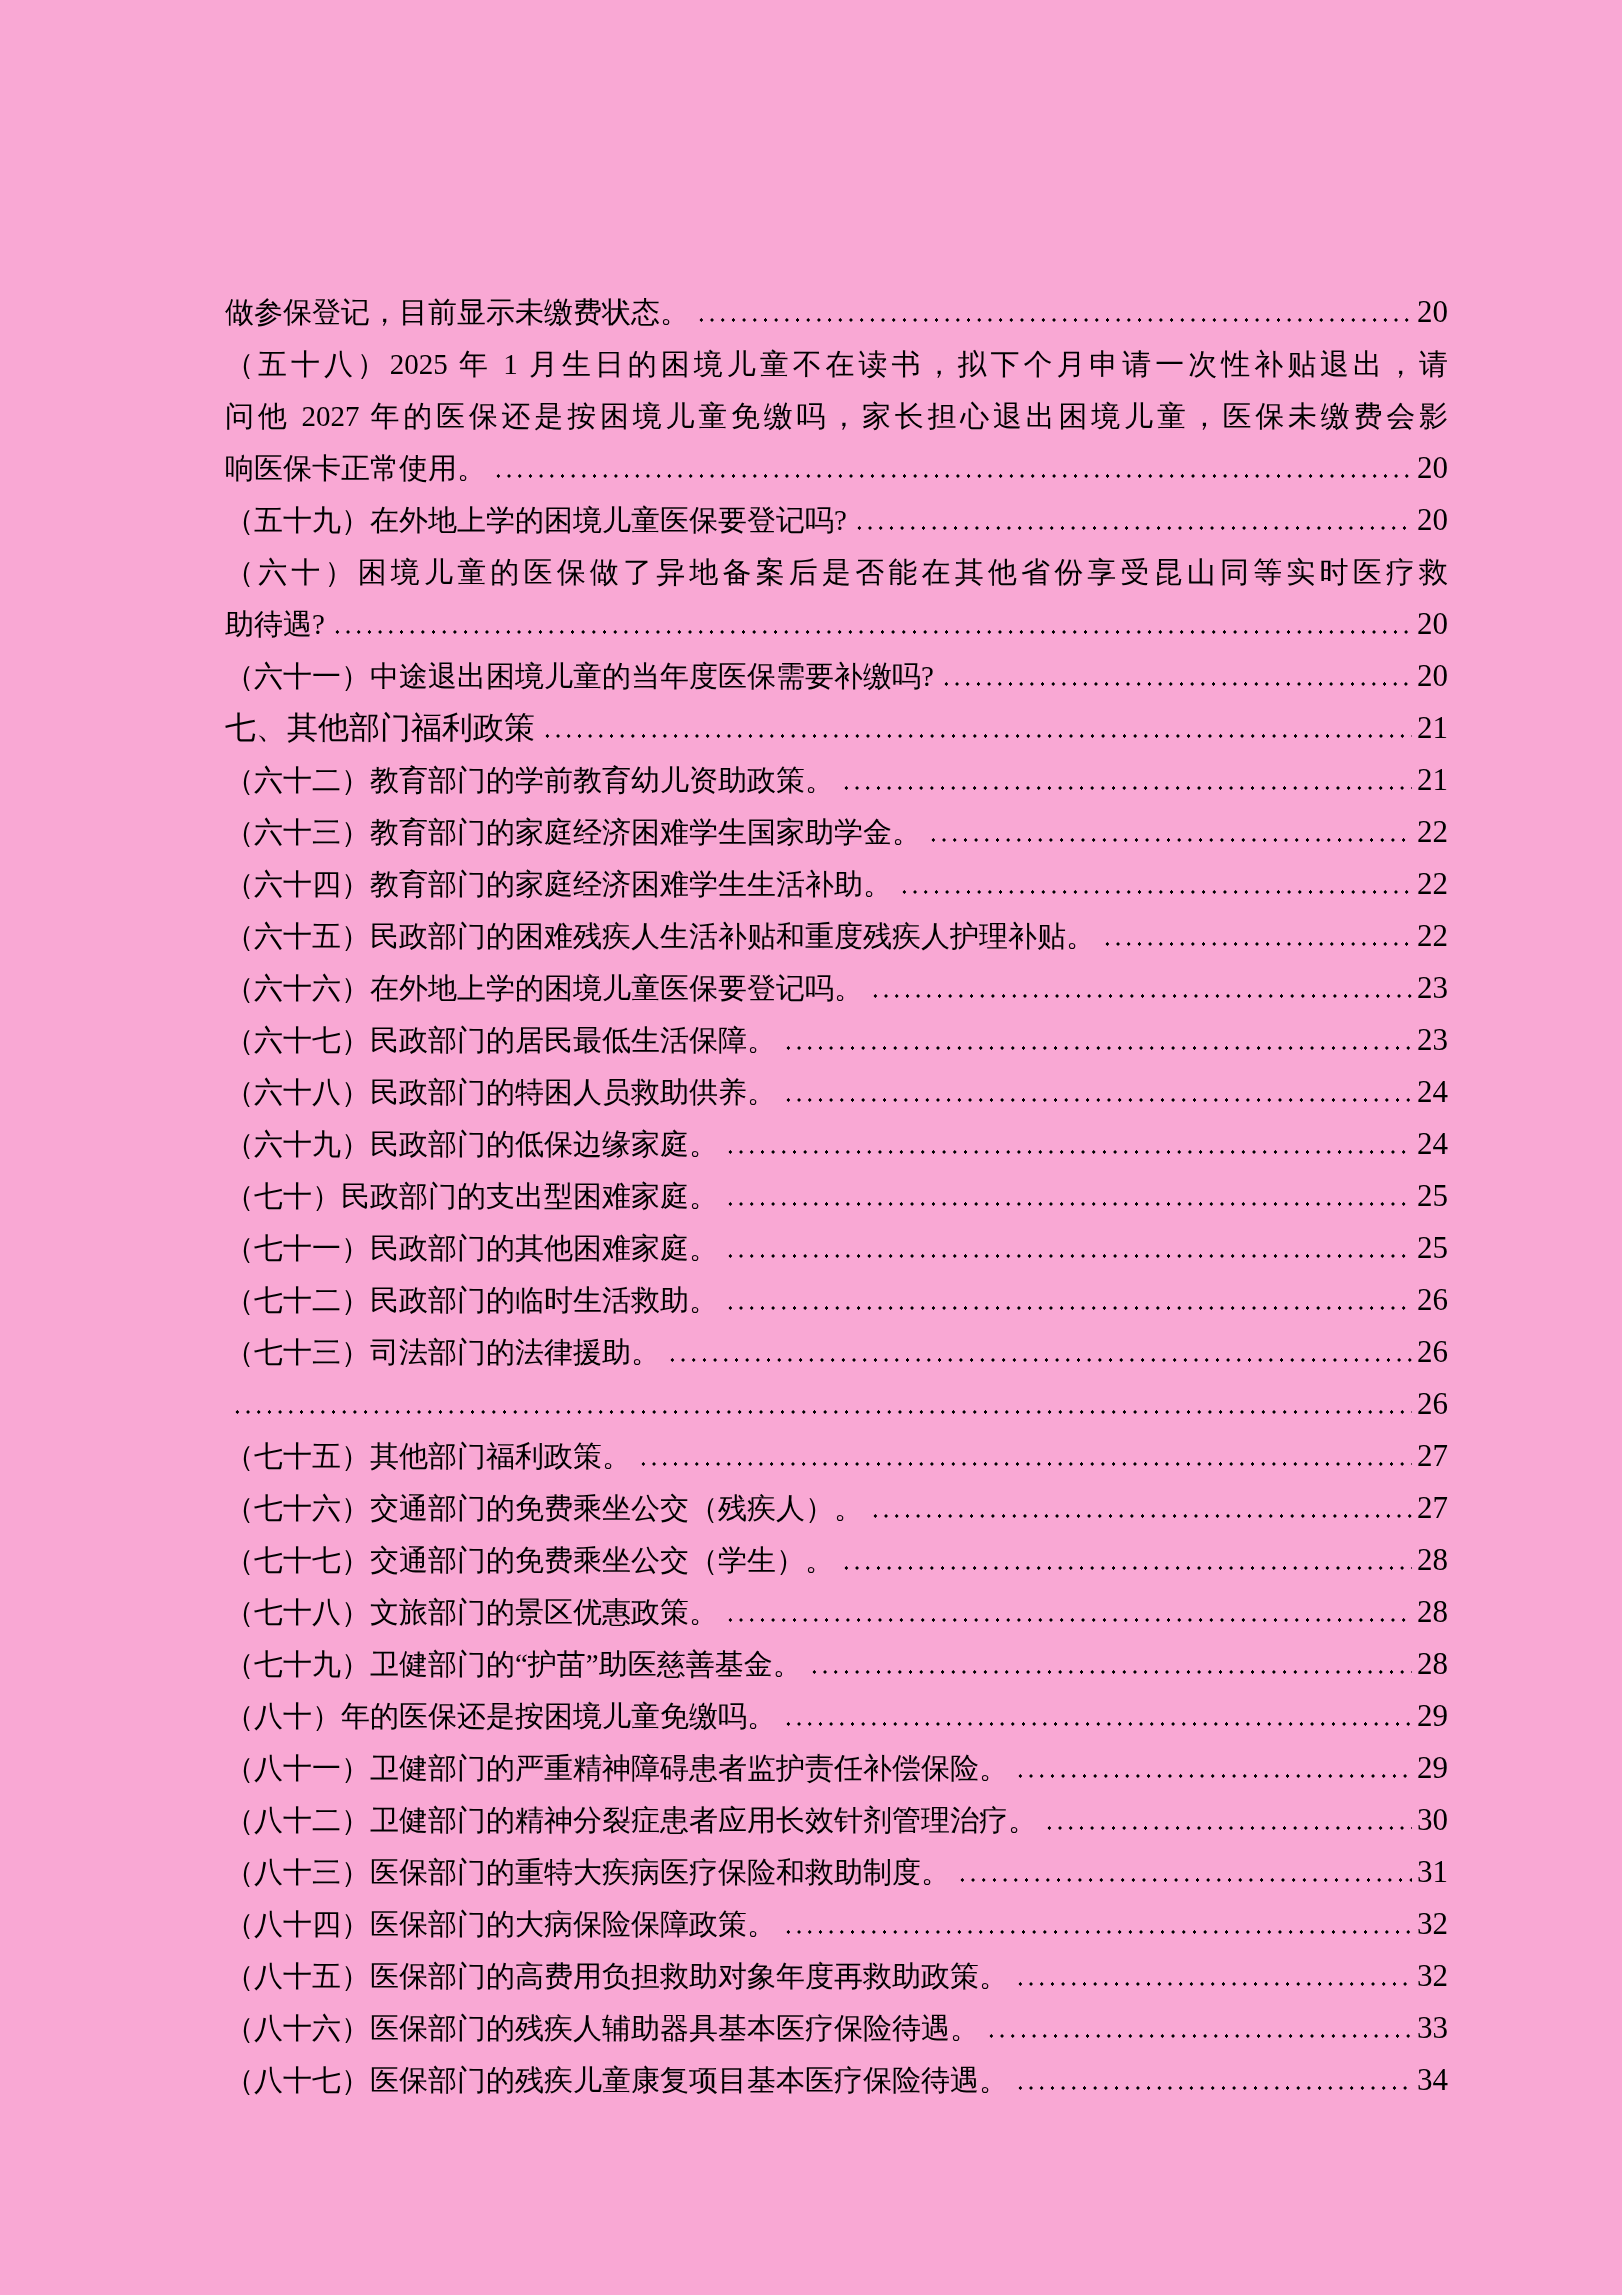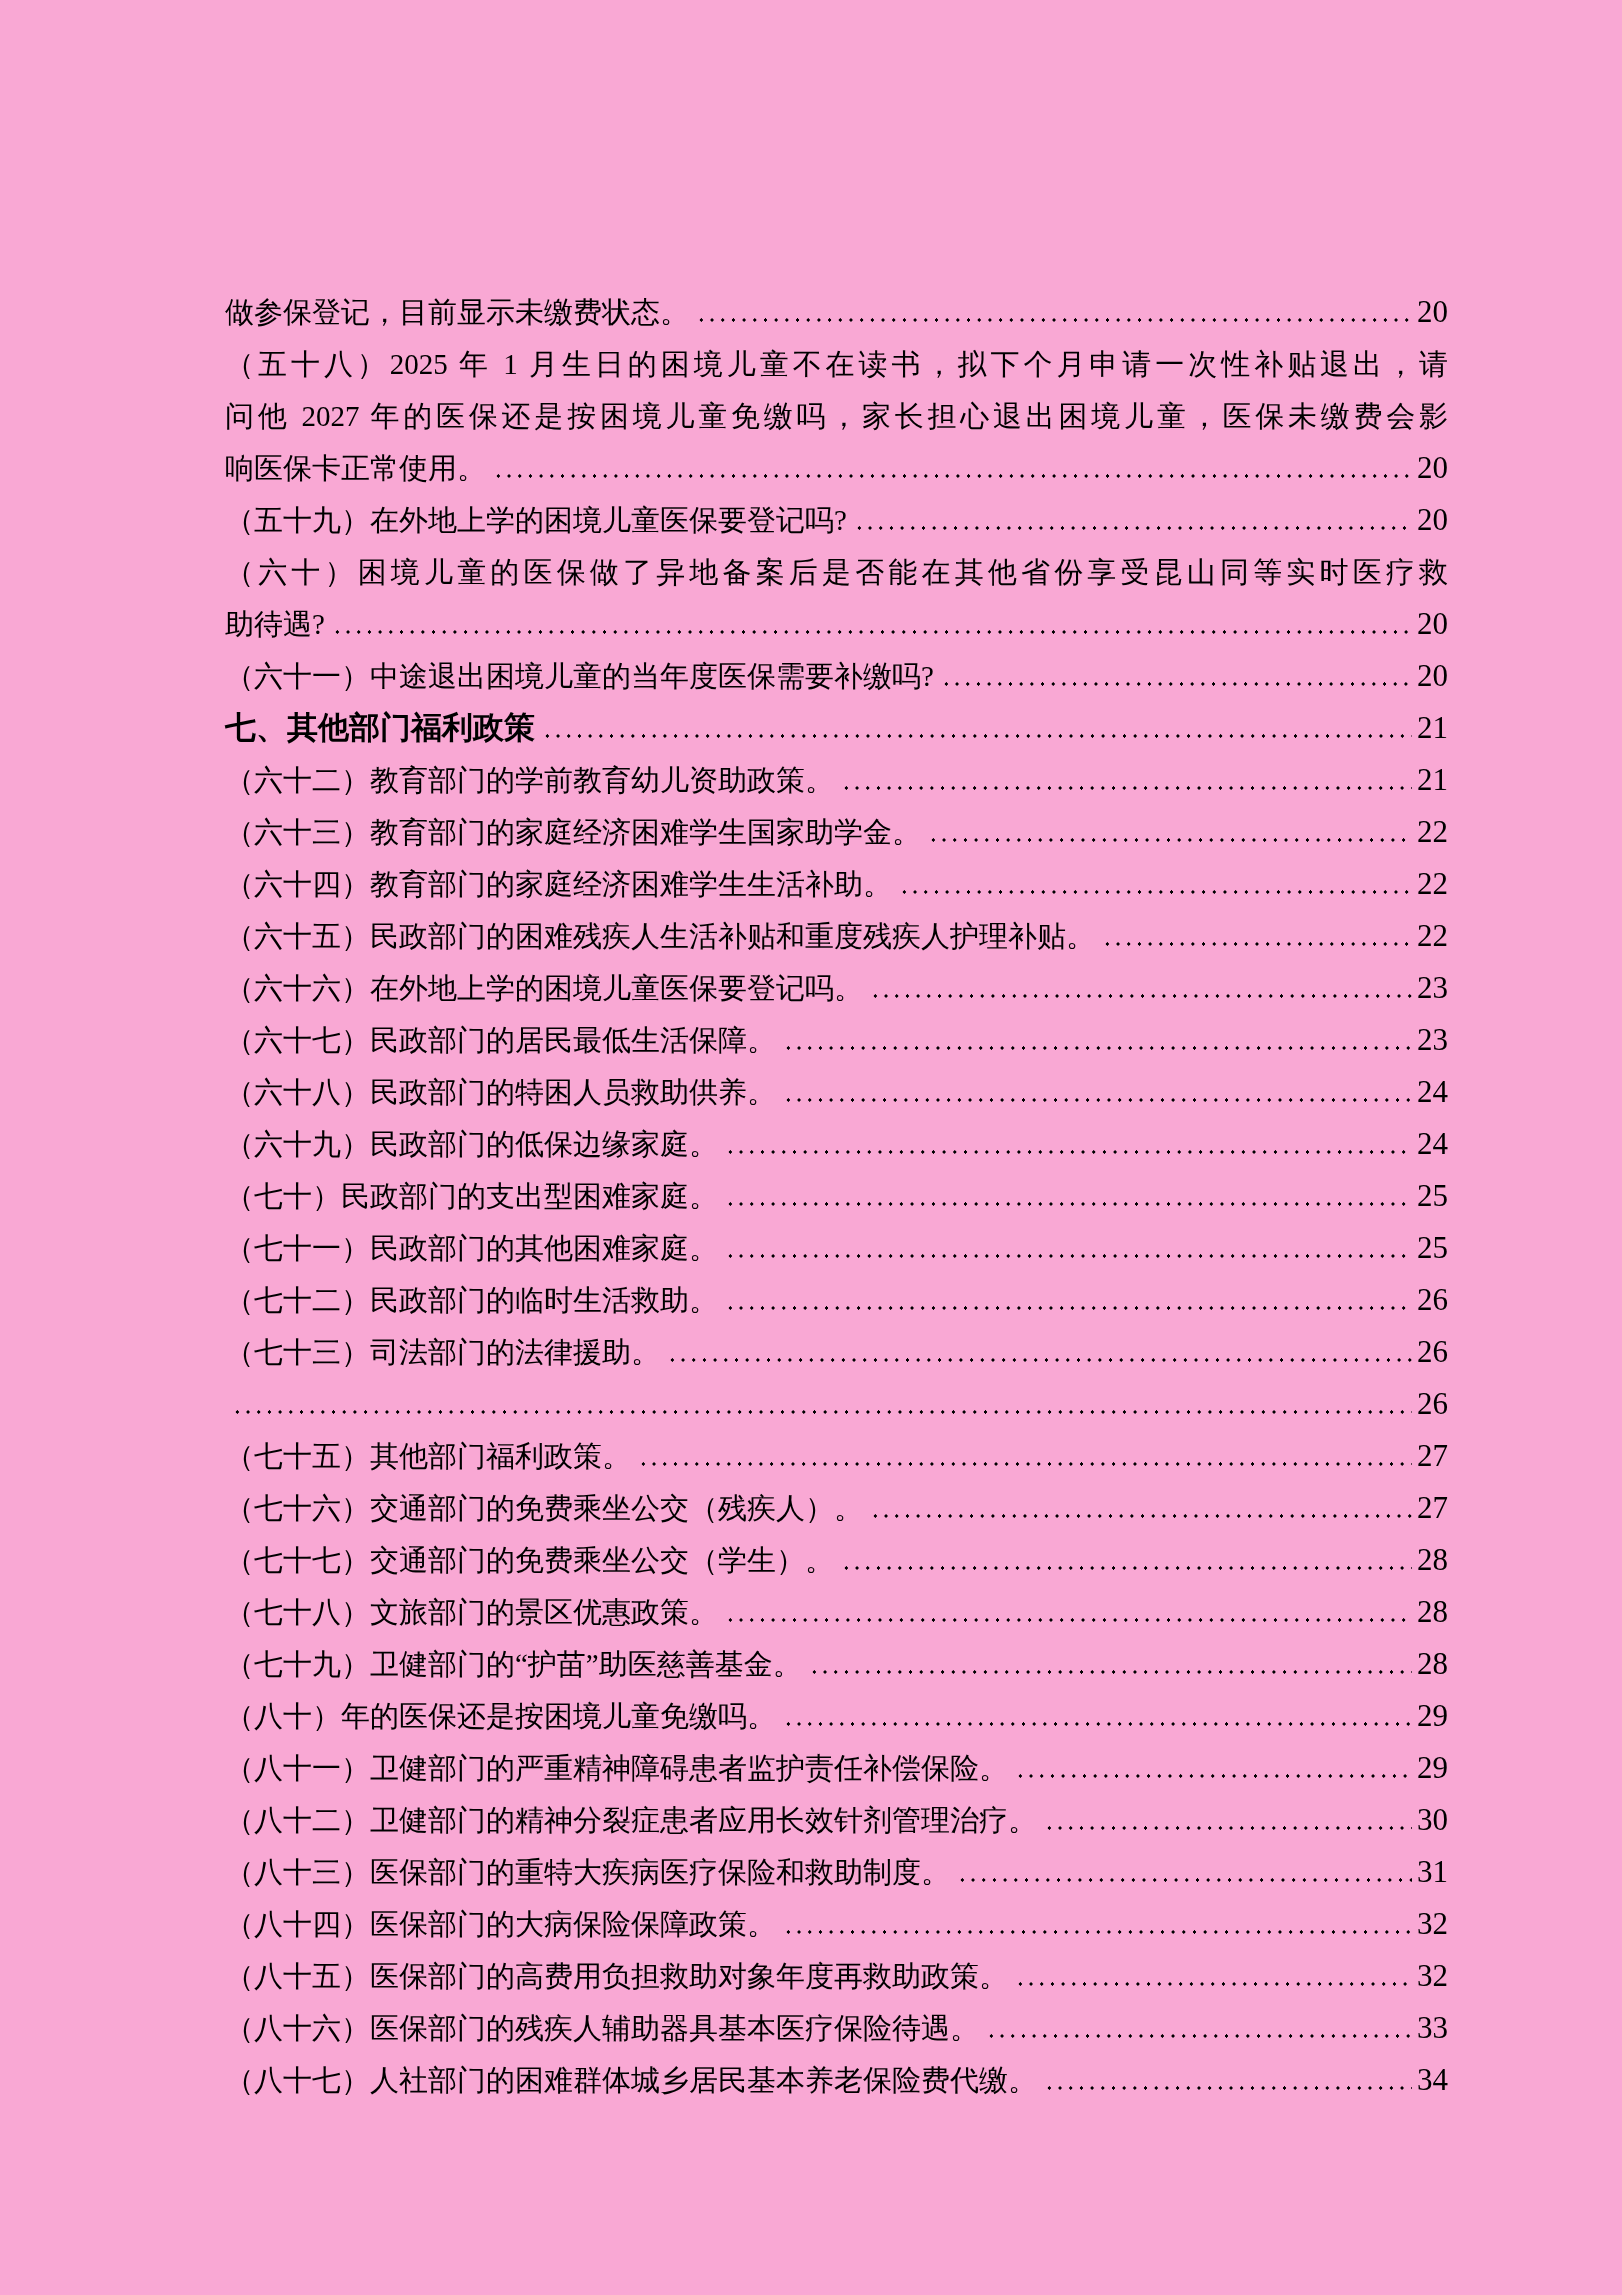--- a/index.html
+++ b/index.html
@@ -54,21 +54,21 @@
     background-repeat: repeat-x;
     background-position: left center;
     align-self: baseline;
   }
   .pnum {
     flex: 0 0 auto;
     font-size: 31px;
     font-family: Liberation Serif, serif;
   }
   .row.section .etext {
-    font-weight: 700;
+    font-weight: 400;
     font-size: 31px;
     font-family: "Liberation Sans", "DejaVu Sans", sans-serif;
   }
 </style>
 </head>
 <body>
 
 <div class="page">
   <div class="toc" id="toc">
       <div class="row last continuation">
@@ -228,19 +228,19 @@
     <span class="etext">（八十五）医保部门的高费用负担救助对象年度再救助政策。</span>
     <span class="leader"></span>
     <span class="pnum">32</span>
   </div>
       <div class="row last entry">
     <span class="etext">（八十六）医保部门的残疾人辅助器具基本医疗保险待遇。</span>
     <span class="leader"></span>
     <span class="pnum">33</span>
   </div>
       <div class="row last entry">
-    <span class="etext">（八十七）人社部门的困难群体城乡居民基本养老保险费代缴。</span>
+    <span class="etext">（八十七）医保部门的残疾儿童康复项目基本医疗保险待遇。</span>
     <span class="leader"></span>
     <span class="pnum">34</span>
   </div>
     </div>
 </div>
 
 
 </body></html>

